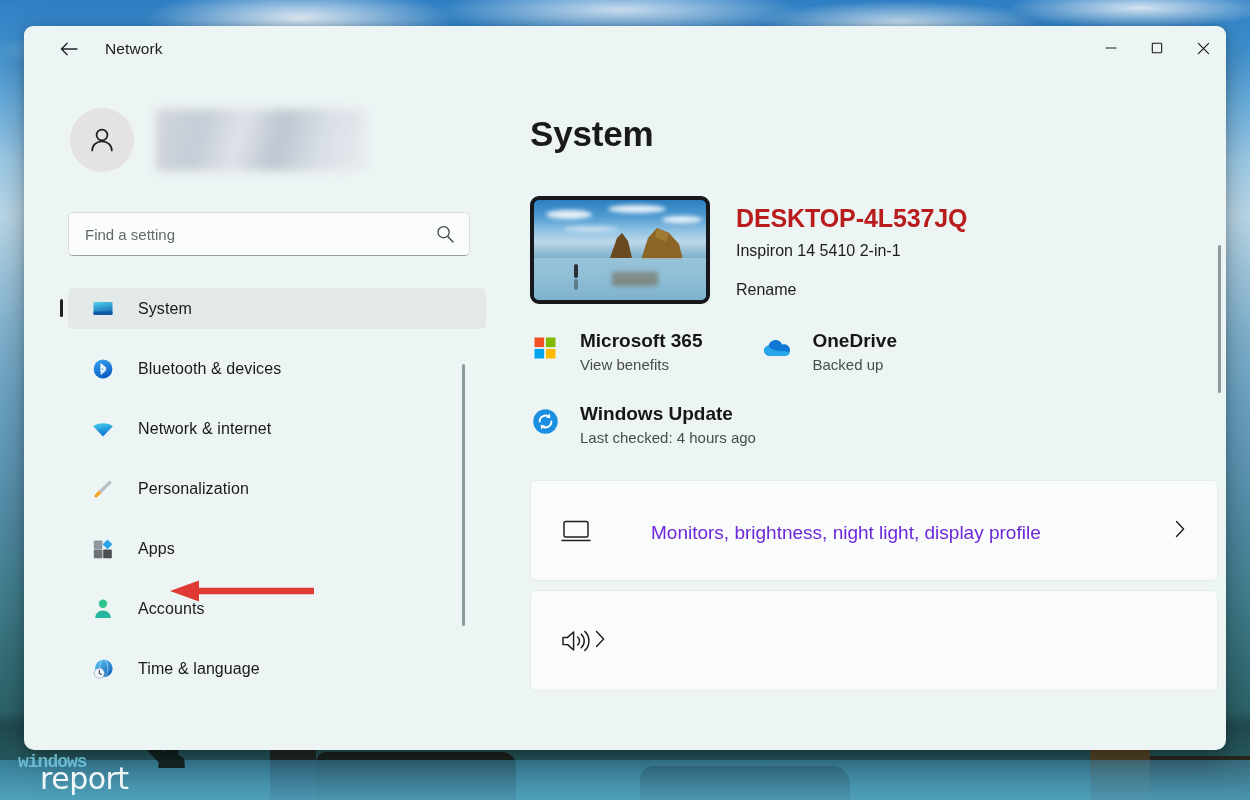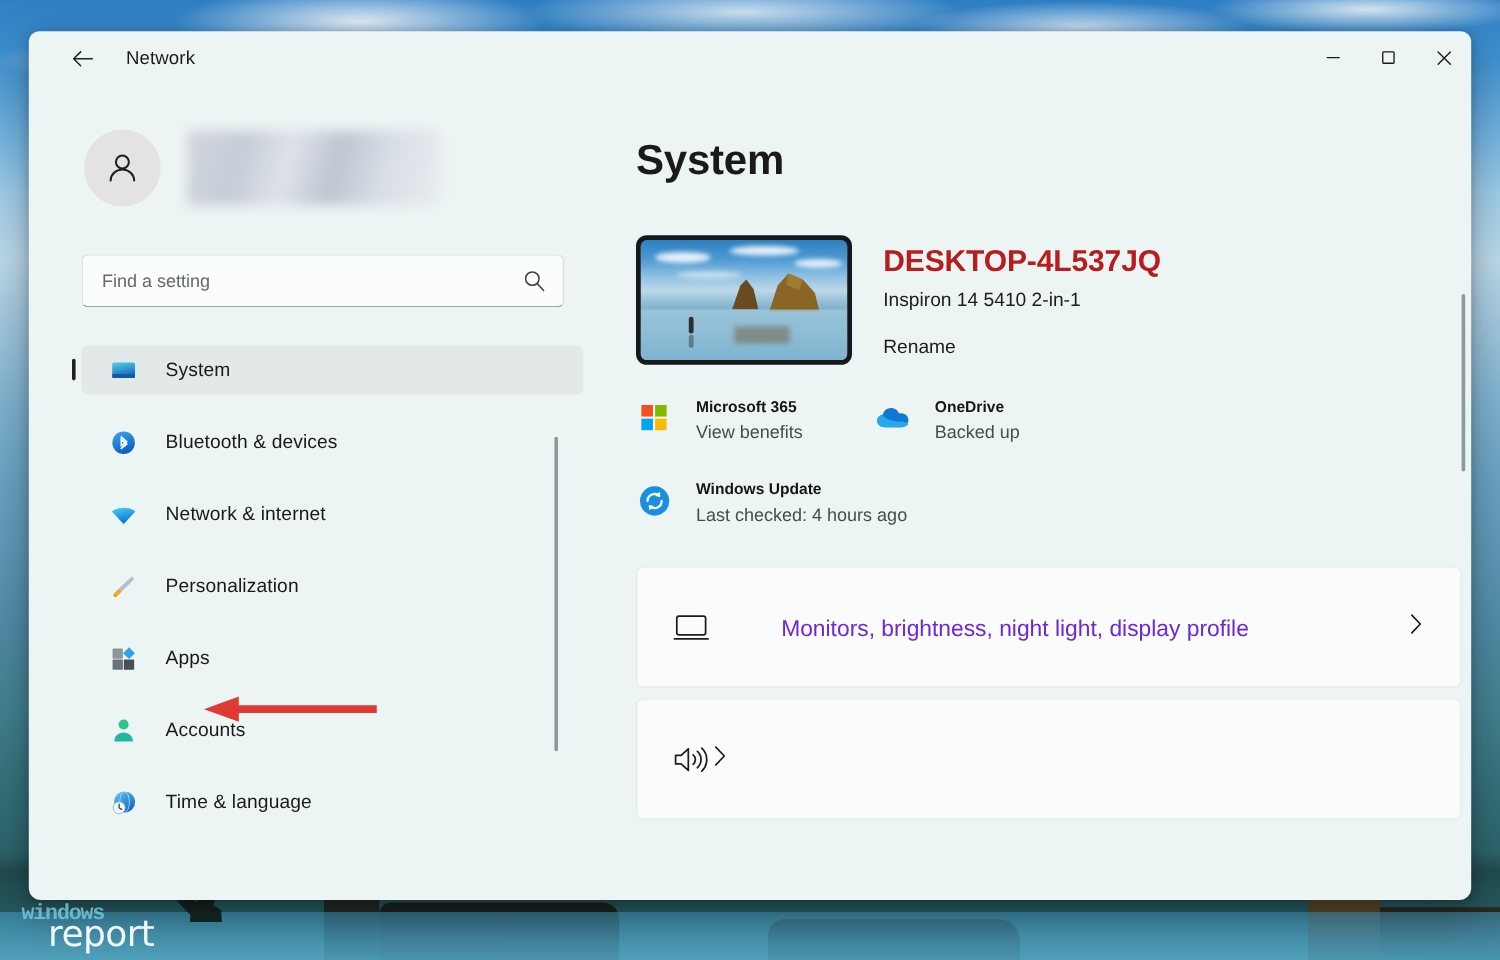--- a/index.html
+++ b/index.html
@@ -256,21 +256,21 @@
   .svc {
     display: flex; align-items: flex-start;
     cursor: pointer;
   }
   .svc-icon {
     width: 30px; height: 30px; flex-shrink: 0;
     display: flex; align-items: center; justify-content: center;
     margin-top: 3px;
   }
   .svc-text { margin-left: 20px; }
-  .svc-title { font-size: 13px; font-weight: bold; color: #161616; }
+  .svc-title { font-size: 19px; font-weight: bold; color: #161616; }
   .svc-sub { font-size: 15px; color: #474c4c; margin-top: 4px; }
   #svc-onedrive { margin-left: 60px; }
   #svc-update { margin-top: 30px; }
 
   
   #cards { margin-top: 34px; }
   .card {
     width: 688px; height: 101px;
     background: #fafcfc;
     border: 1px solid #e5eaea;

